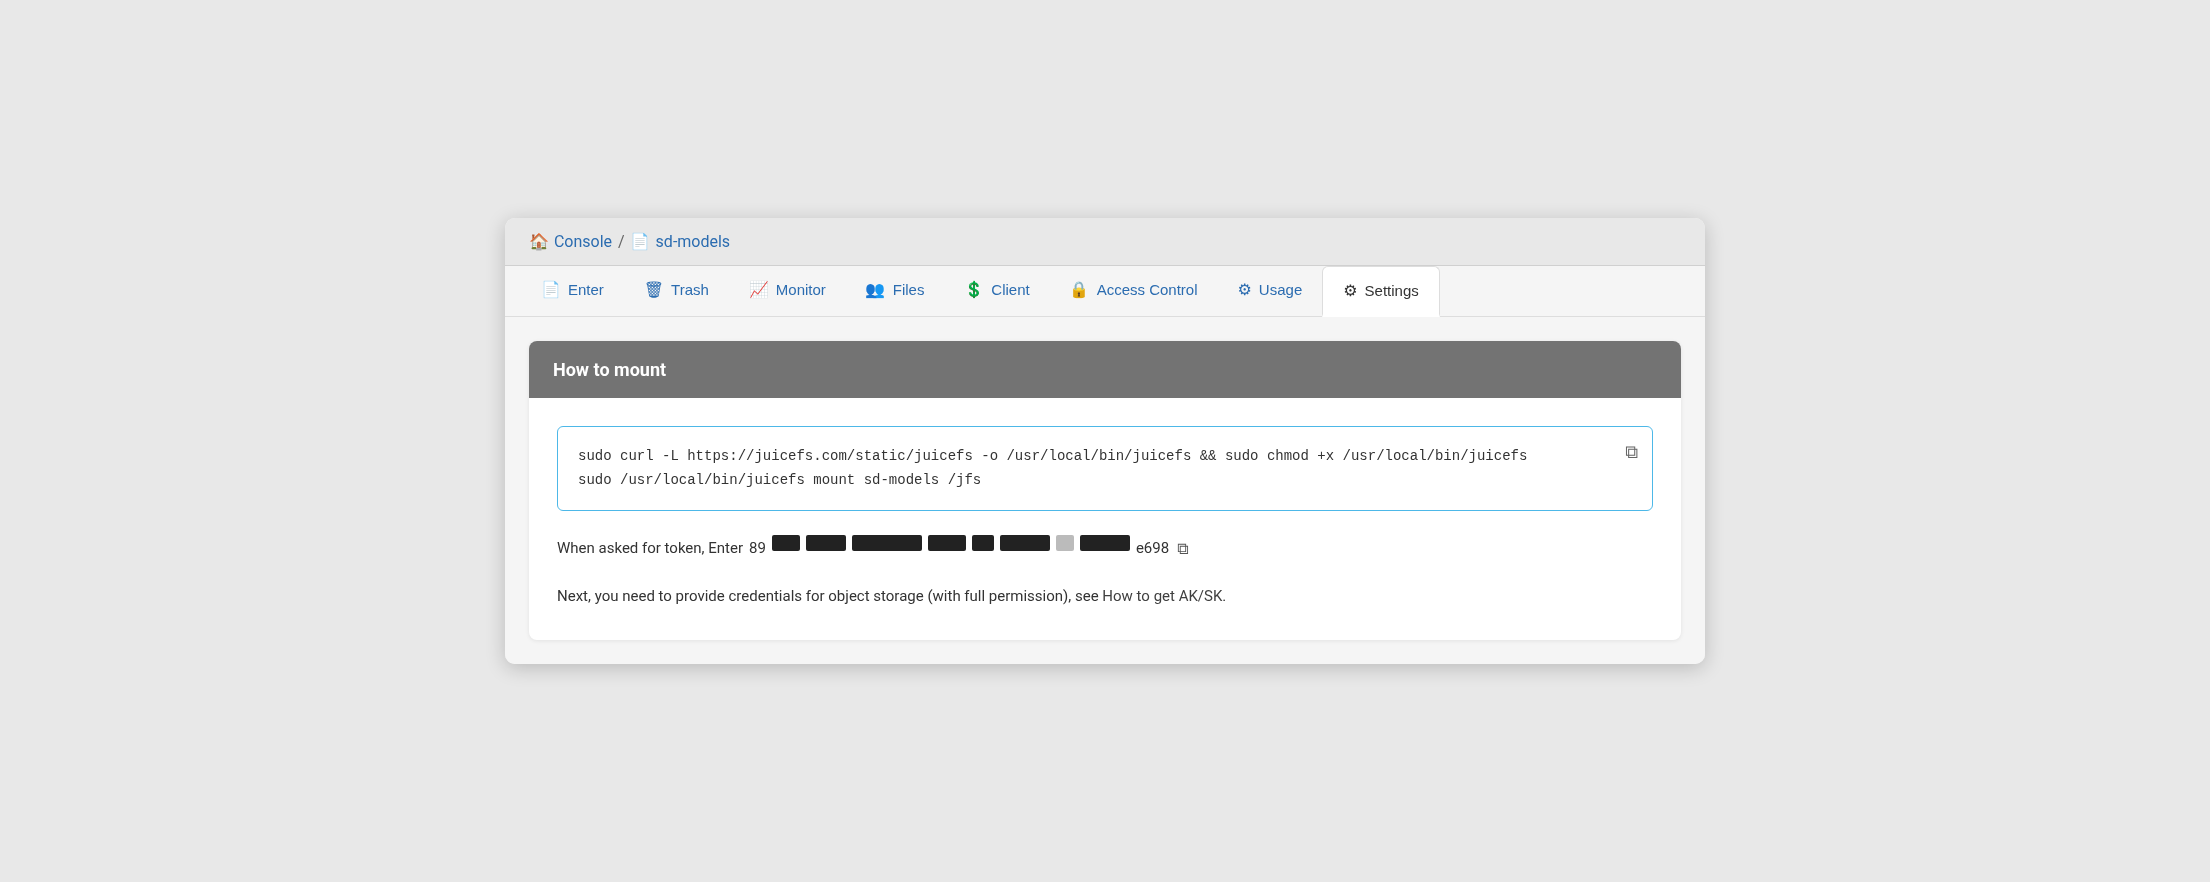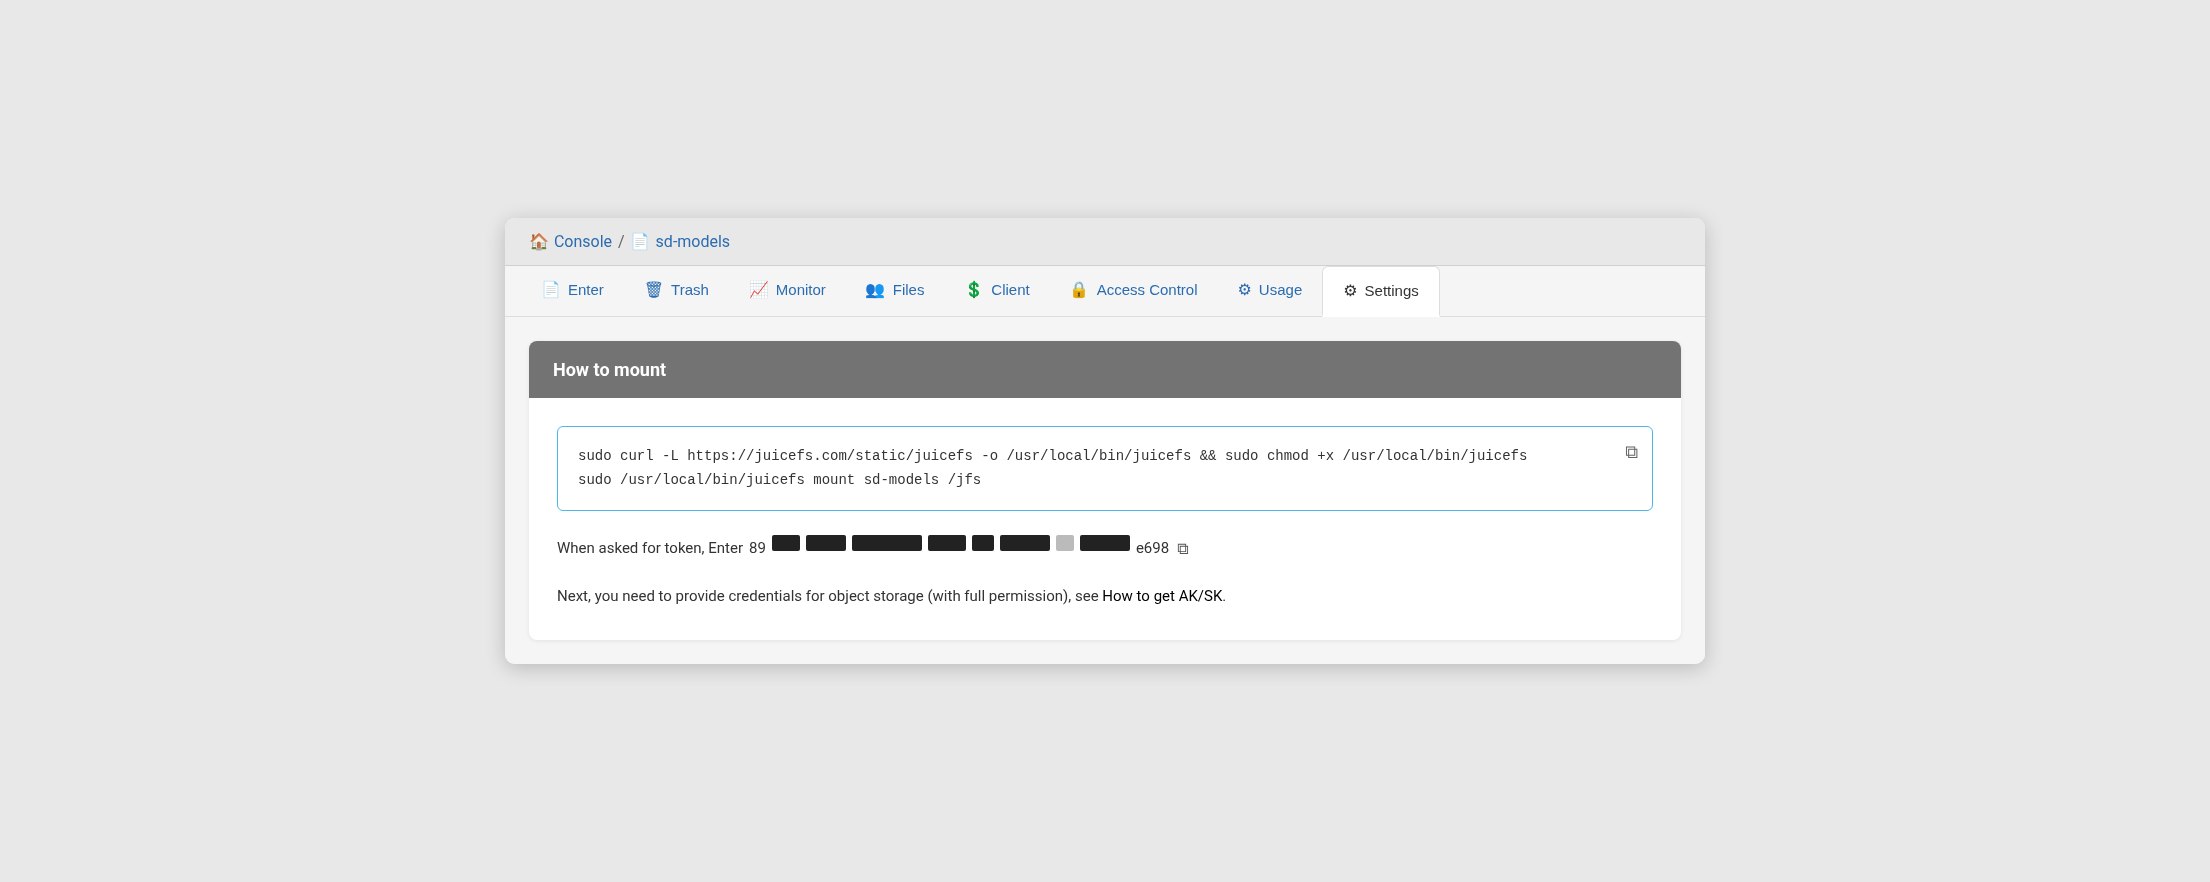--- a/index.html
+++ b/index.html
@@ -156,21 +156,21 @@
       font-size: 16px;
       margin-left: 2px;
     }
     
     .credentials-line {
       font-size: 15px;
       color: #333;
       line-height: 1.6;
     }
     .credentials-line a {
-      color: #000000;
+      color: #404040;
       text-decoration: none;
     }
   </style>
 </head>
 <body>
 
 <div class="window">
 
   <div class="breadcrumb-bar">
     <a href="#">

